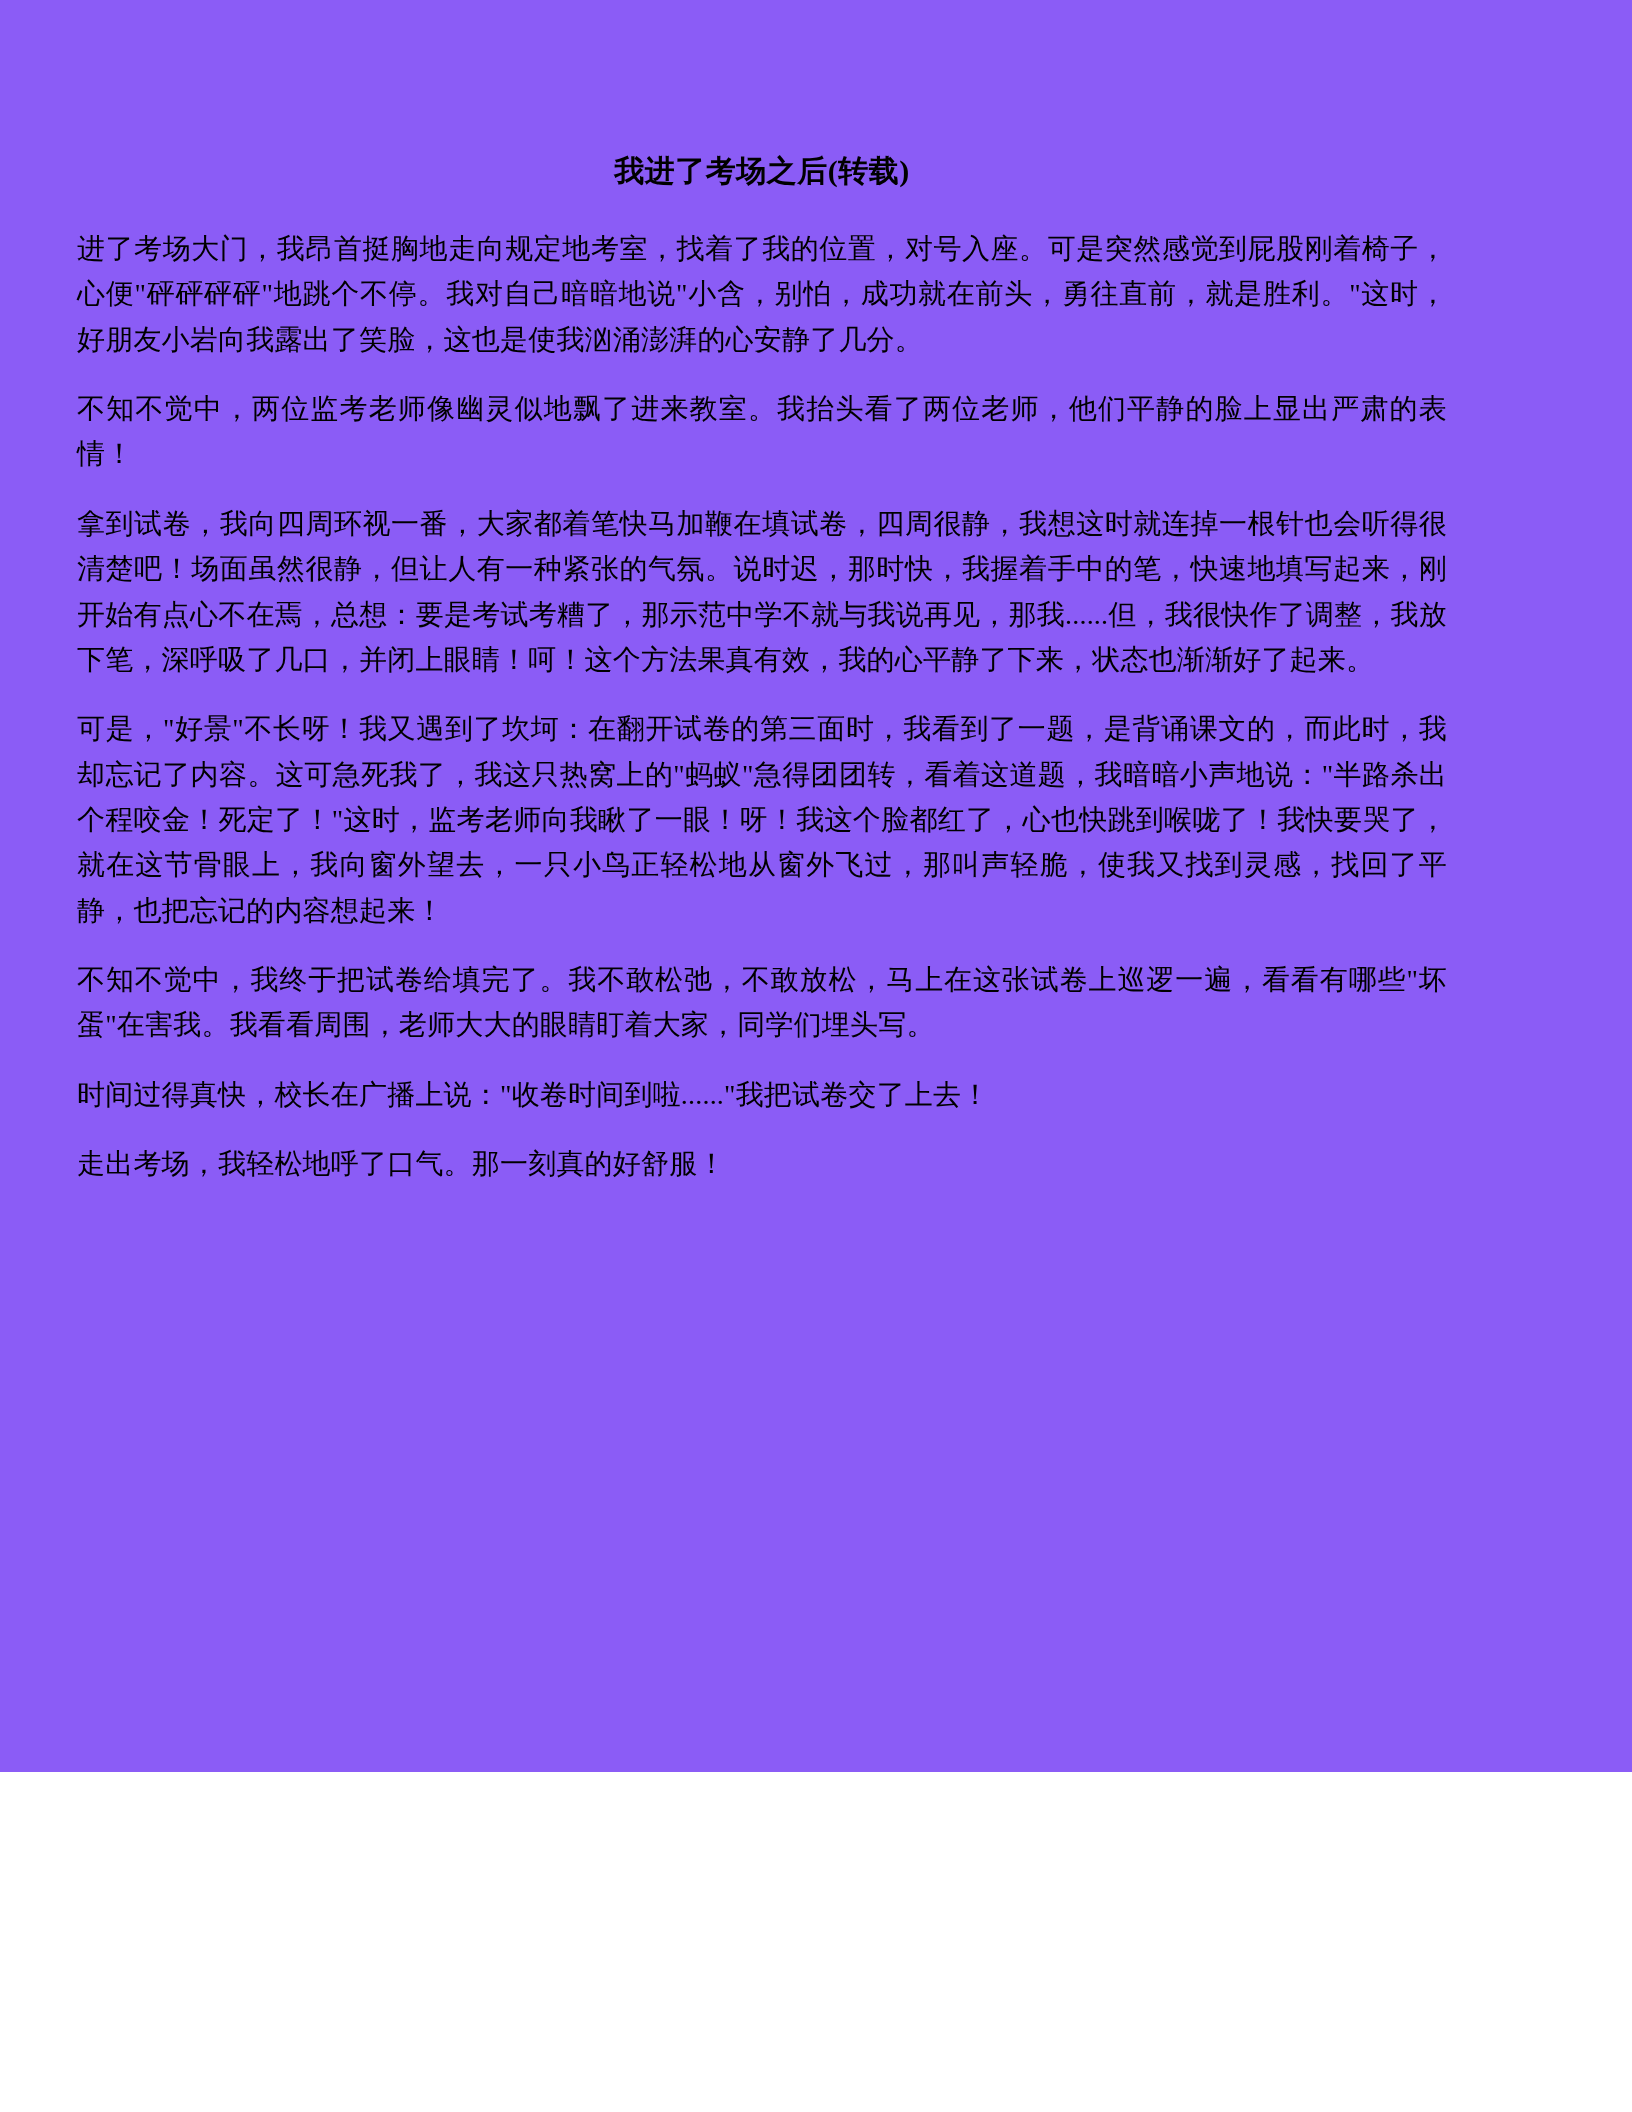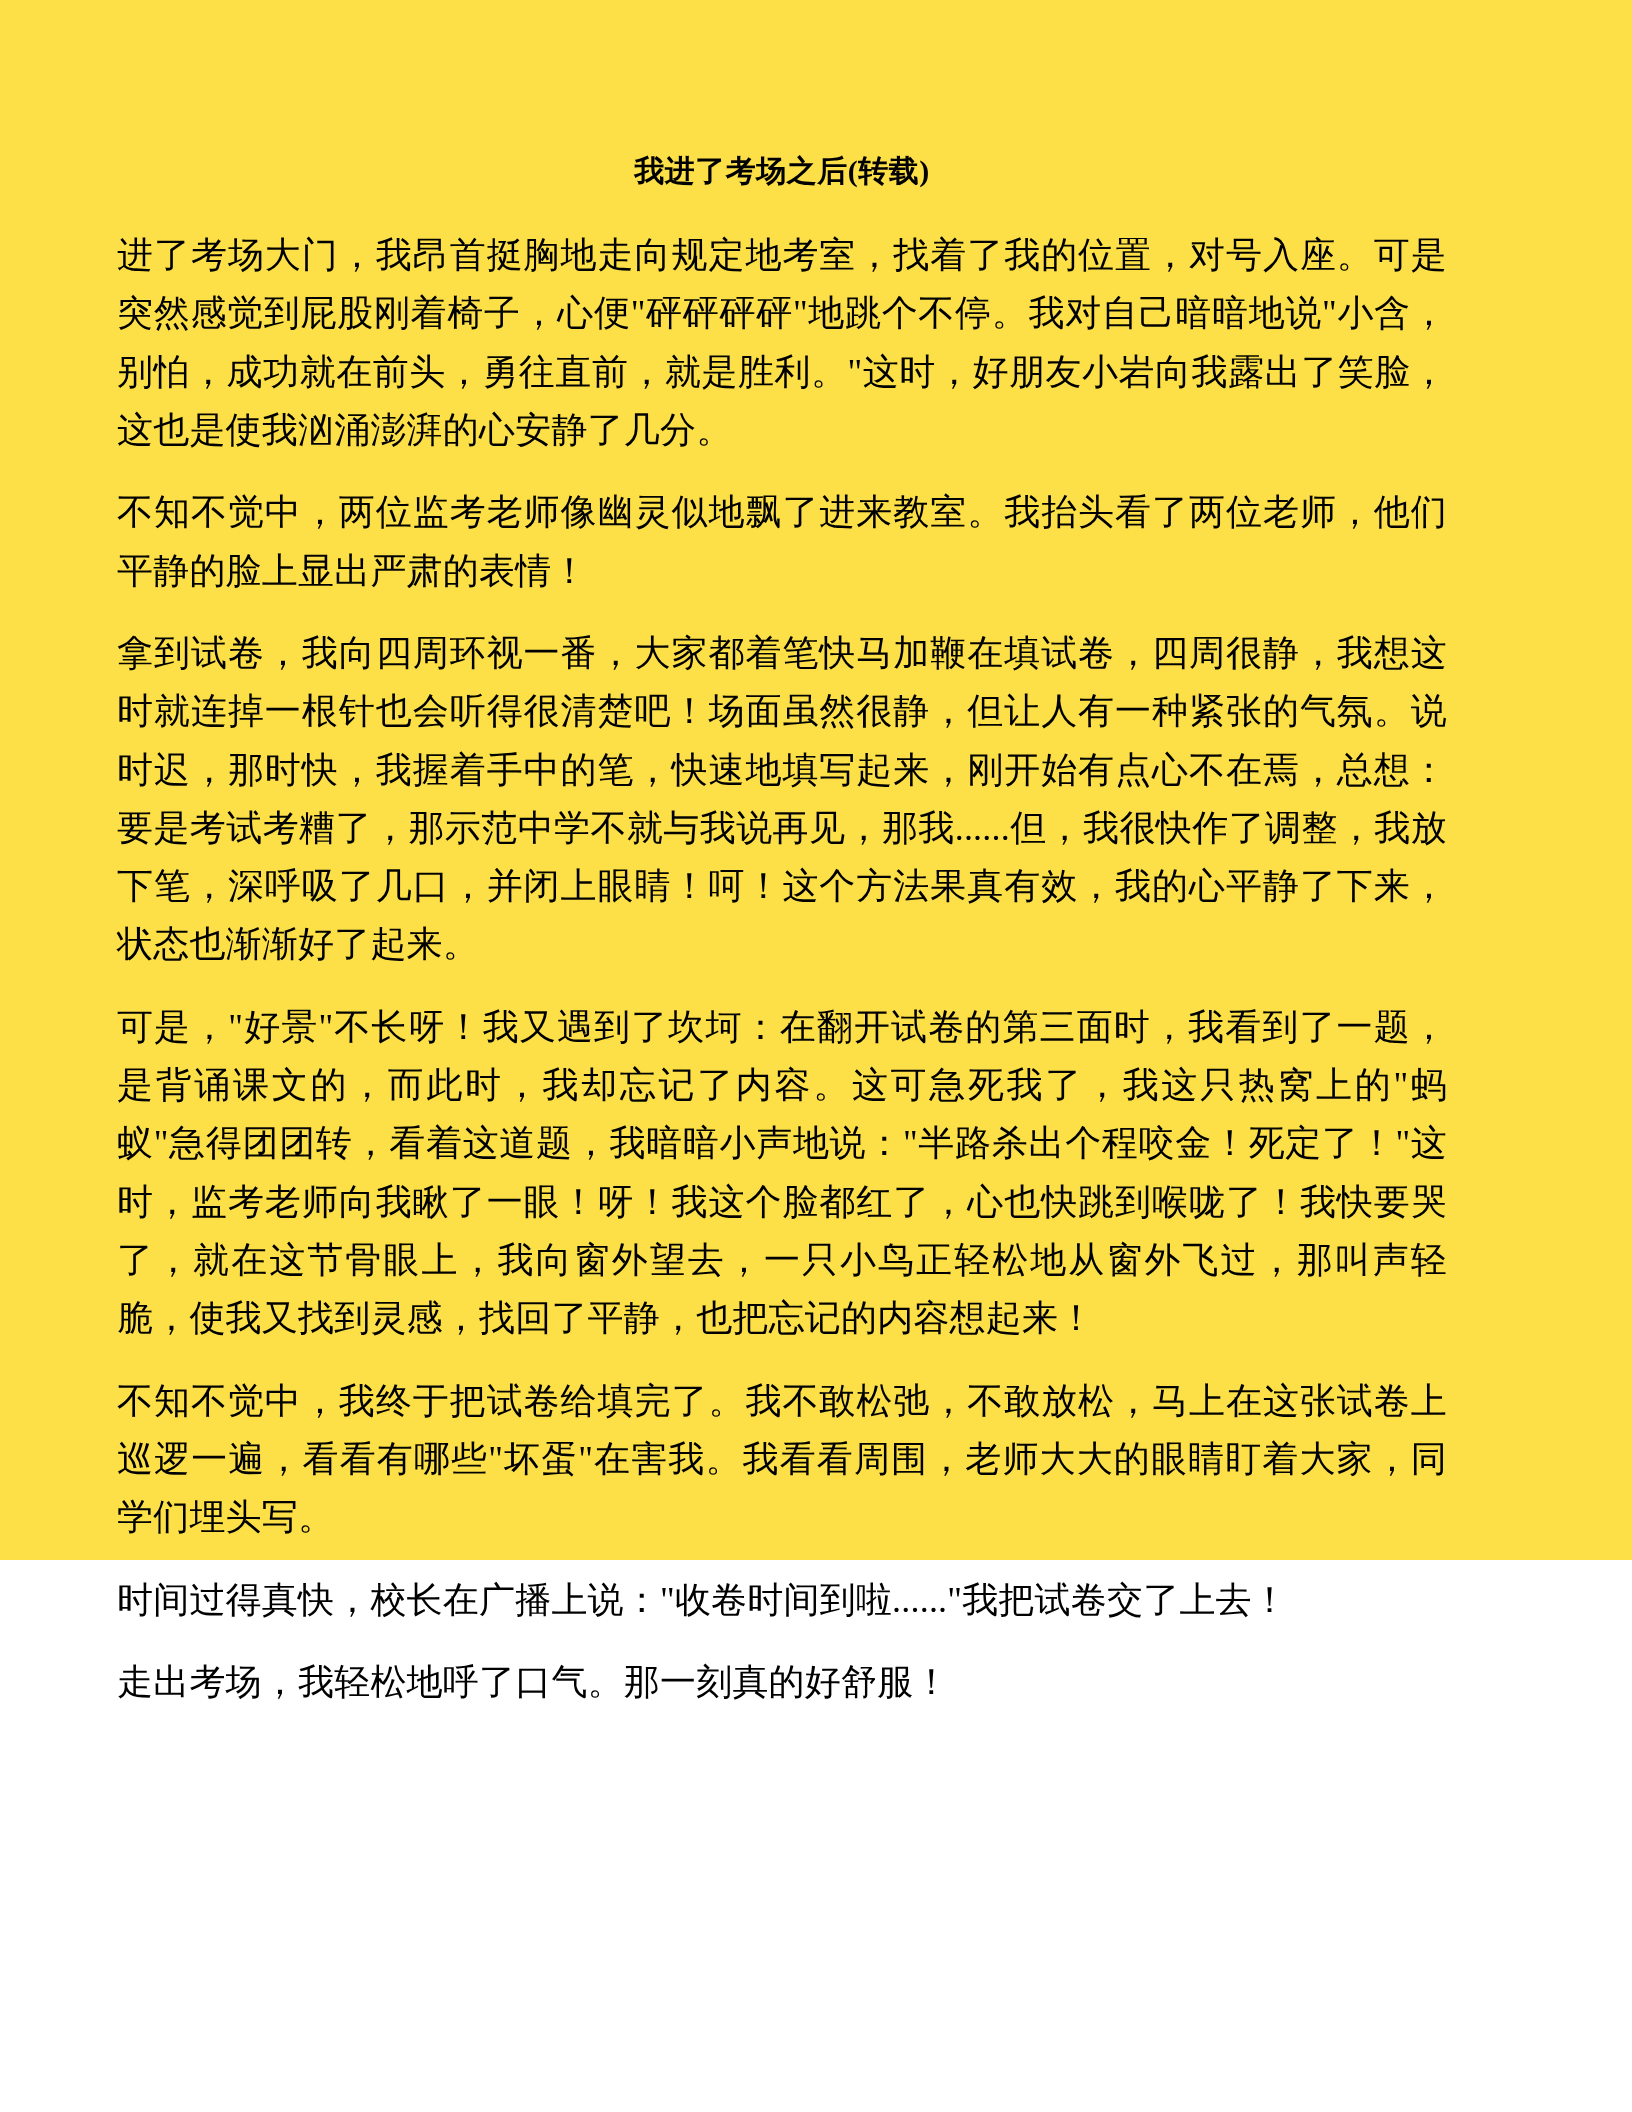--- a/index.html
+++ b/index.html
@@ -10,34 +10,34 @@
   body {
     width: 1632px;
     height: 2112px;
     font-family: "Liberation Serif", "DejaVu Serif", serif;
     color: #000000;
     -webkit-font-smoothing: antialiased;
   }
   .page {
     box-sizing: border-box;
     width: 1632px;
-    height: 1560px;
-    padding: 150px 185px 0 117px;
-    background: #fde047;
+    height: 1772px;
+    padding: 150px 185px 0 77px;
+    background: #8b5cf6;
   }
   .doc-title {
     text-align: center;
     font-size: 30px;
     font-weight: bold;
     line-height: 1.4;
     margin: 0 0 34px 0;
     letter-spacing: 0.5px;
   }
   .para {
-    font-size: 36px;
+    font-size: 28px;
     line-height: 1.62;
     margin: 0 0 24px 0;
     text-align: justify;
     text-justify: inter-ideograph;
     letter-spacing: 0.2px;
     font-family: Liberation Serif, serif;
   }
   .para:last-child {
     margin-bottom: 15px;
   }

